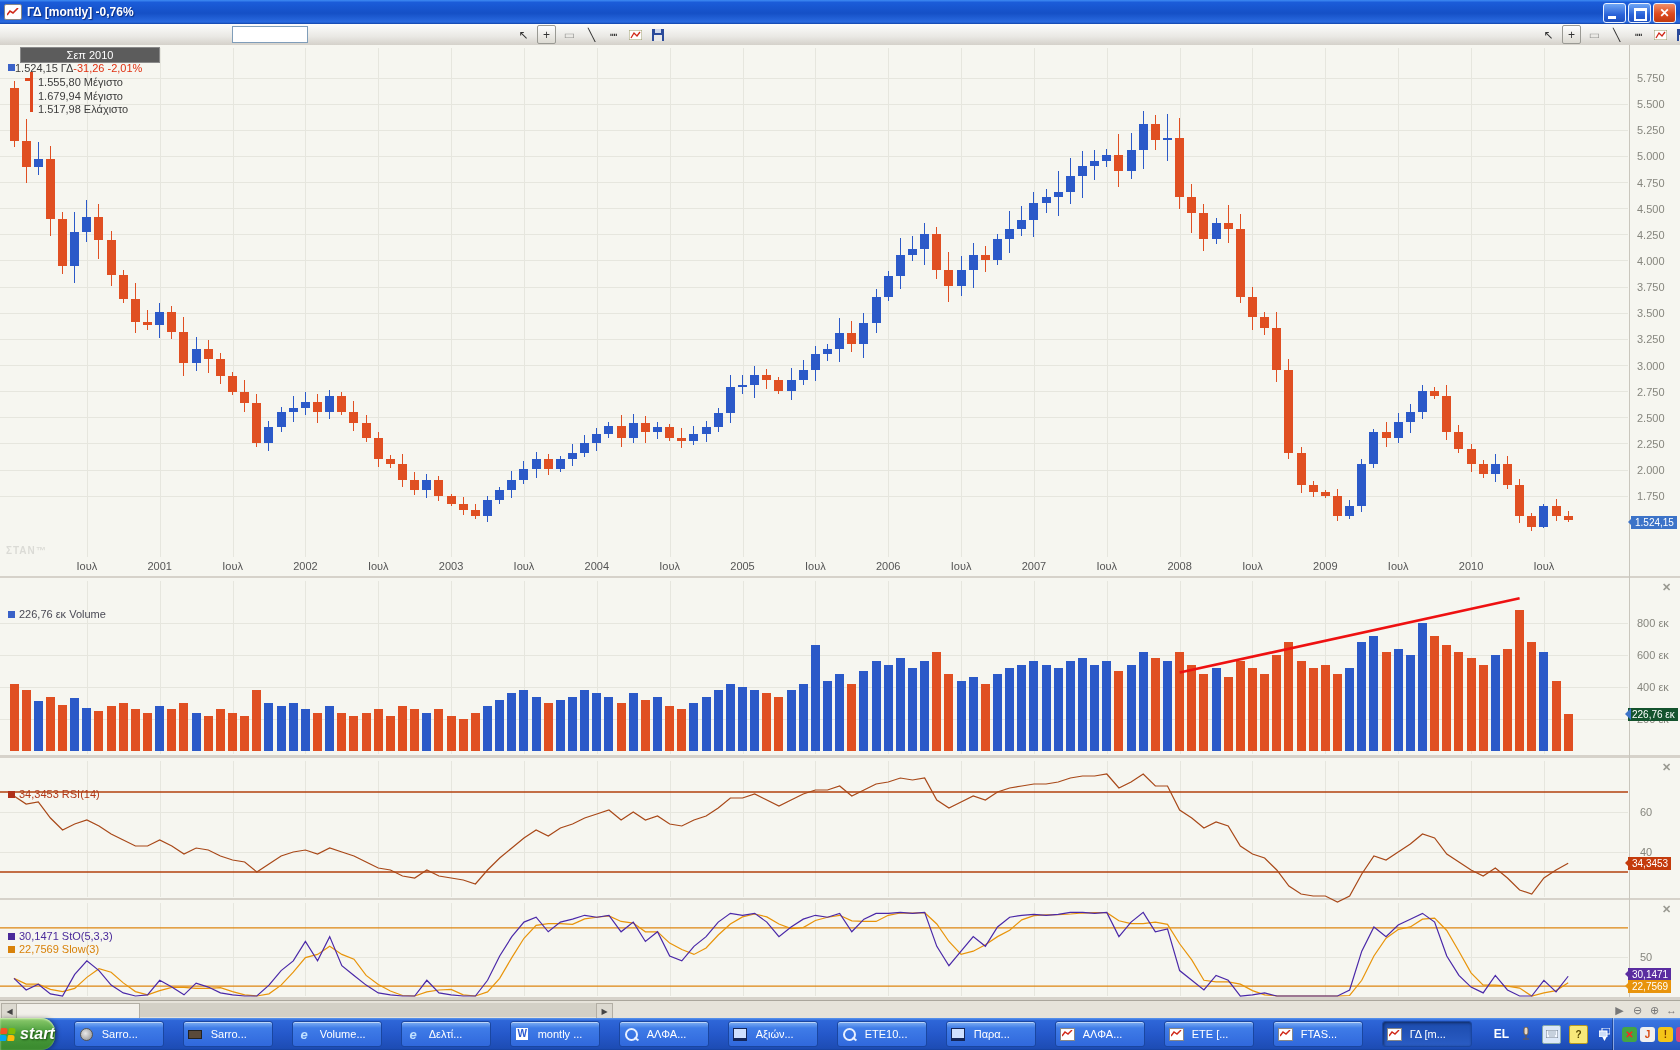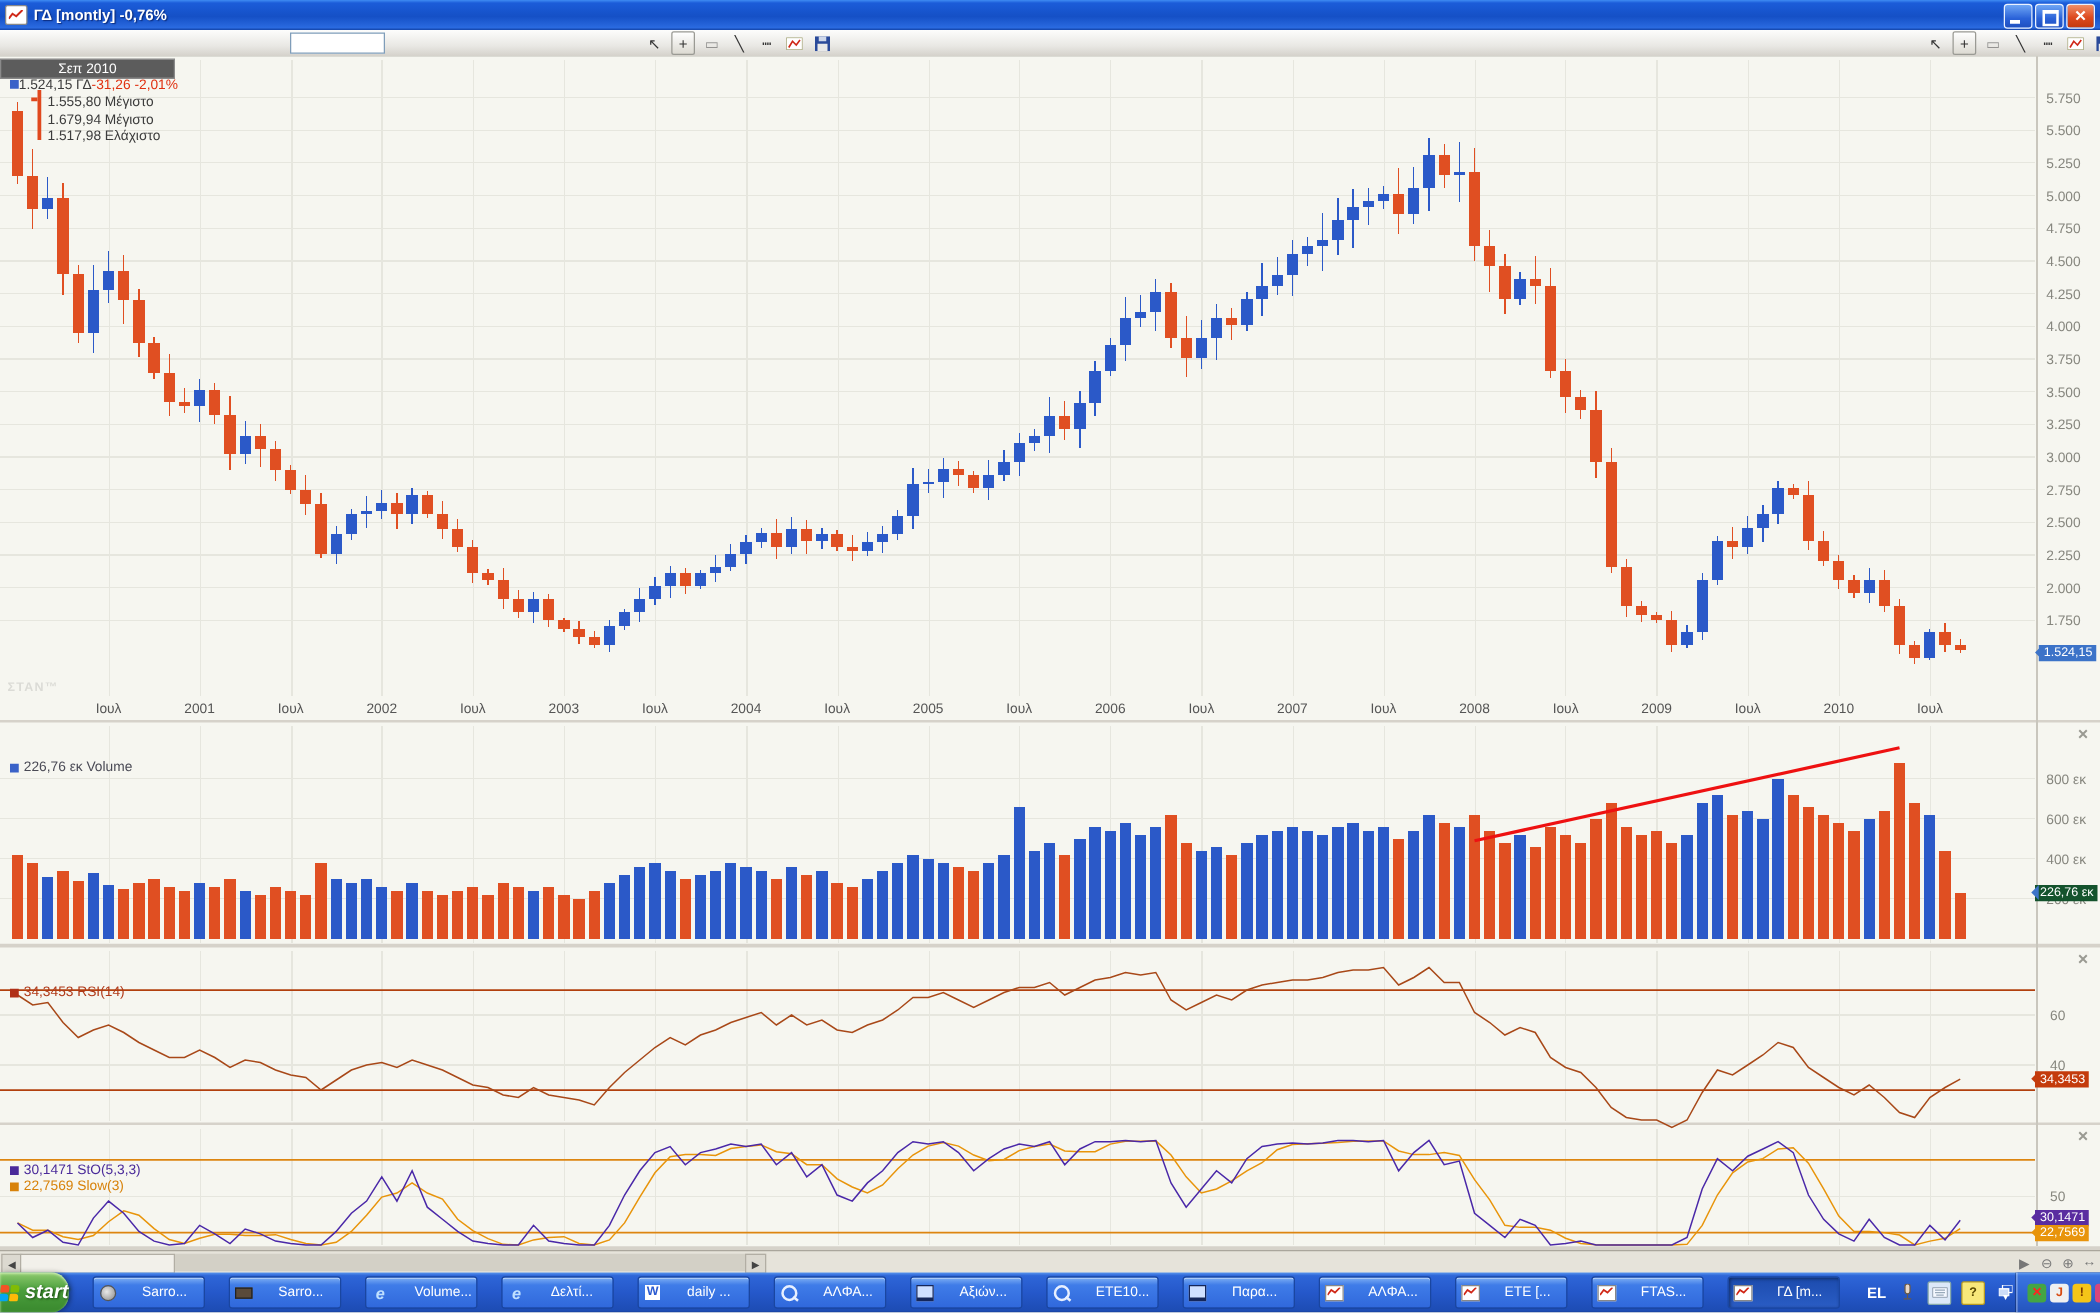--- a/index.html
+++ b/index.html
@@ -23,21 +23,21 @@
   .toolbar{position:absolute;left:0;top:24px;width:1680px;height:21px;
     background:linear-gradient(180deg,#fdfdfc,#e9e8e4 60%,#d4d1ca);border-bottom:1px solid #a8a79f;}
   .tb-input{position:absolute;left:232px;top:2px;width:70px;height:15px;border:1px solid #7f9db9;background:#fff;font-size:11px;padding:0 2px;}
   .tb-icons{position:absolute;top:1px;height:19px;display:flex;align-items:center;gap:5px;}
   .tb-icons.left{left:515px;} .tb-icons.right{left:1540px;}
   .tbi{width:17px;height:17px;display:flex;align-items:center;justify-content:center;color:#333;font-size:12px;}
   .tbi.activebox{border:1px solid #9a9a94;background:linear-gradient(#fff,#dcdad2);border-radius:2px;}
   .tbi.dim{opacity:.45}
   
   #chart-svg{position:absolute;left:0;top:45px;}
-  .legend-period{position:absolute;left:0;top:47px;width:138px;height:14px;background:#5c5c5c;border:1px solid #8a8a8a;
+  .legend-period{position:absolute;left:20px;top:47px;width:138px;height:14px;background:#5c5c5c;border:1px solid #8a8a8a;
     color:#fff;font-size:11px;display:flex;align-items:center;justify-content:center;}
   .lg-row{position:absolute;left:8px;height:13px;display:flex;align-items:center;gap:0;font-size:11px;color:#3c3c3c;white-space:nowrap;}
   .sq{display:inline-block;width:7px;height:7px;}
   .red-mark{position:absolute;left:30px;top:72px;width:3px;height:40px;background:#e0481e;}
   .red-mark::before{content:"";position:absolute;left:-5px;top:6px;width:5px;height:3px;background:#e0481e;}
   .chg{color:#e03010;}
   .watermark{position:absolute;left:6px;top:545px;font-size:10px;color:rgba(60,60,60,.14);font-weight:bold;letter-spacing:1px;}
   .tag{position:absolute;height:13px;color:#fff;font-size:10px;line-height:13px;padding:0 3px 0 4px;white-space:nowrap;}
   .tag::before{content:"";position:absolute;left:-9px;top:0;border:6.5px solid transparent;}
   .tag-price{background:#3c73c8;} .tag-price::before{border-right-color:#3c73c8;}
@@ -61,21 +61,21 @@
     display:flex;align-items:center;color:#fff;}
   .startbtn{height:32px;width:94px;border-radius:0 14px 14px 0;
     background:linear-gradient(180deg,#8ecb6e 0%,#4a9e3c 45%,#3c8c30 90%);
     box-shadow:inset 0 1px 2px #d4f0b8, 2px 0 4px rgba(0,0,0,.35);
     display:flex;align-items:center;justify-content:center;gap:5px;}
   .startbtn .slabel{font-size:16px;font-weight:bold;font-style:italic;text-shadow:1px 1px 2px #1a4a10;}
   .winflag{display:grid;grid-template-columns:7px 7px;grid-template-rows:6px 6px;gap:1px;transform:skewX(-8deg);}
   .winflag i{border-radius:1px 3px 1px 1px;}
   .taskbtn{width:80px;height:24px;margin-left:19px;border-radius:3px;border:1px solid #1a46a0;flex:none;
     background:linear-gradient(180deg,#7fb0f4,#3f7ce8 25%,#3068dc);box-shadow:inset 0 1px 0 rgba(255,255,255,.5);
-    display:flex;align-items:center;gap:20px;padding:0 4px;font-size:11px;overflow:hidden;white-space:nowrap;}
+    display:flex;align-items:center;gap:8px;padding:0 4px;font-size:11px;overflow:hidden;white-space:nowrap;}
   .taskbtn.active{background:linear-gradient(180deg,#1c4cae,#2a5cc4);box-shadow:inset 1px 1px 3px rgba(0,0,0,.45);}
   .ticon{flex:none;width:15px;height:14px;display:flex;align-items:center;justify-content:center;font-size:11px;}
   .langbar{display:flex;align-items:center;gap:8px;margin-left:22px;}
   .lang{font-size:12px;font-weight:bold;}
   .lbicon{width:17px;height:17px;display:flex;align-items:center;justify-content:center;border-radius:2px;font-size:10px;}
   .tray{margin-left:auto;display:flex;align-items:center;height:32px;padding-left:8px;
     border-left:1px solid rgba(255,255,255,.45);box-shadow:-1px 0 0 rgba(0,0,0,.25);
     background:linear-gradient(180deg,#66a0f2 0%,#3a74e0 8%,#2f66d4 50%,#2554bc 100%);}
   .trayicon{width:15px;height:15px;margin-right:3px;border-radius:3px;display:flex;align-items:center;justify-content:center;
     font-size:10px;font-weight:bold;}
@@ -804,21 +804,21 @@
       <div class="taskbtn">
         <span class="ticon">
           <span class="ic-ie">e</span>
         </span>
         <span>Δελτί...</span>
       </div>
       <div class="taskbtn">
         <span class="ticon">
           <span class="ic-word">W</span>
         </span>
-        <span>daily ...</span>
+        <span>montly ...</span>
       </div>
       <div class="taskbtn">
         <span class="ticon">
           <span class="ic-mag"></span>
         </span>
         <span>ΑΛΦΑ...</span>
       </div>
       <div class="taskbtn">
         <span class="ticon">
           <span class="ic-mon"></span>

